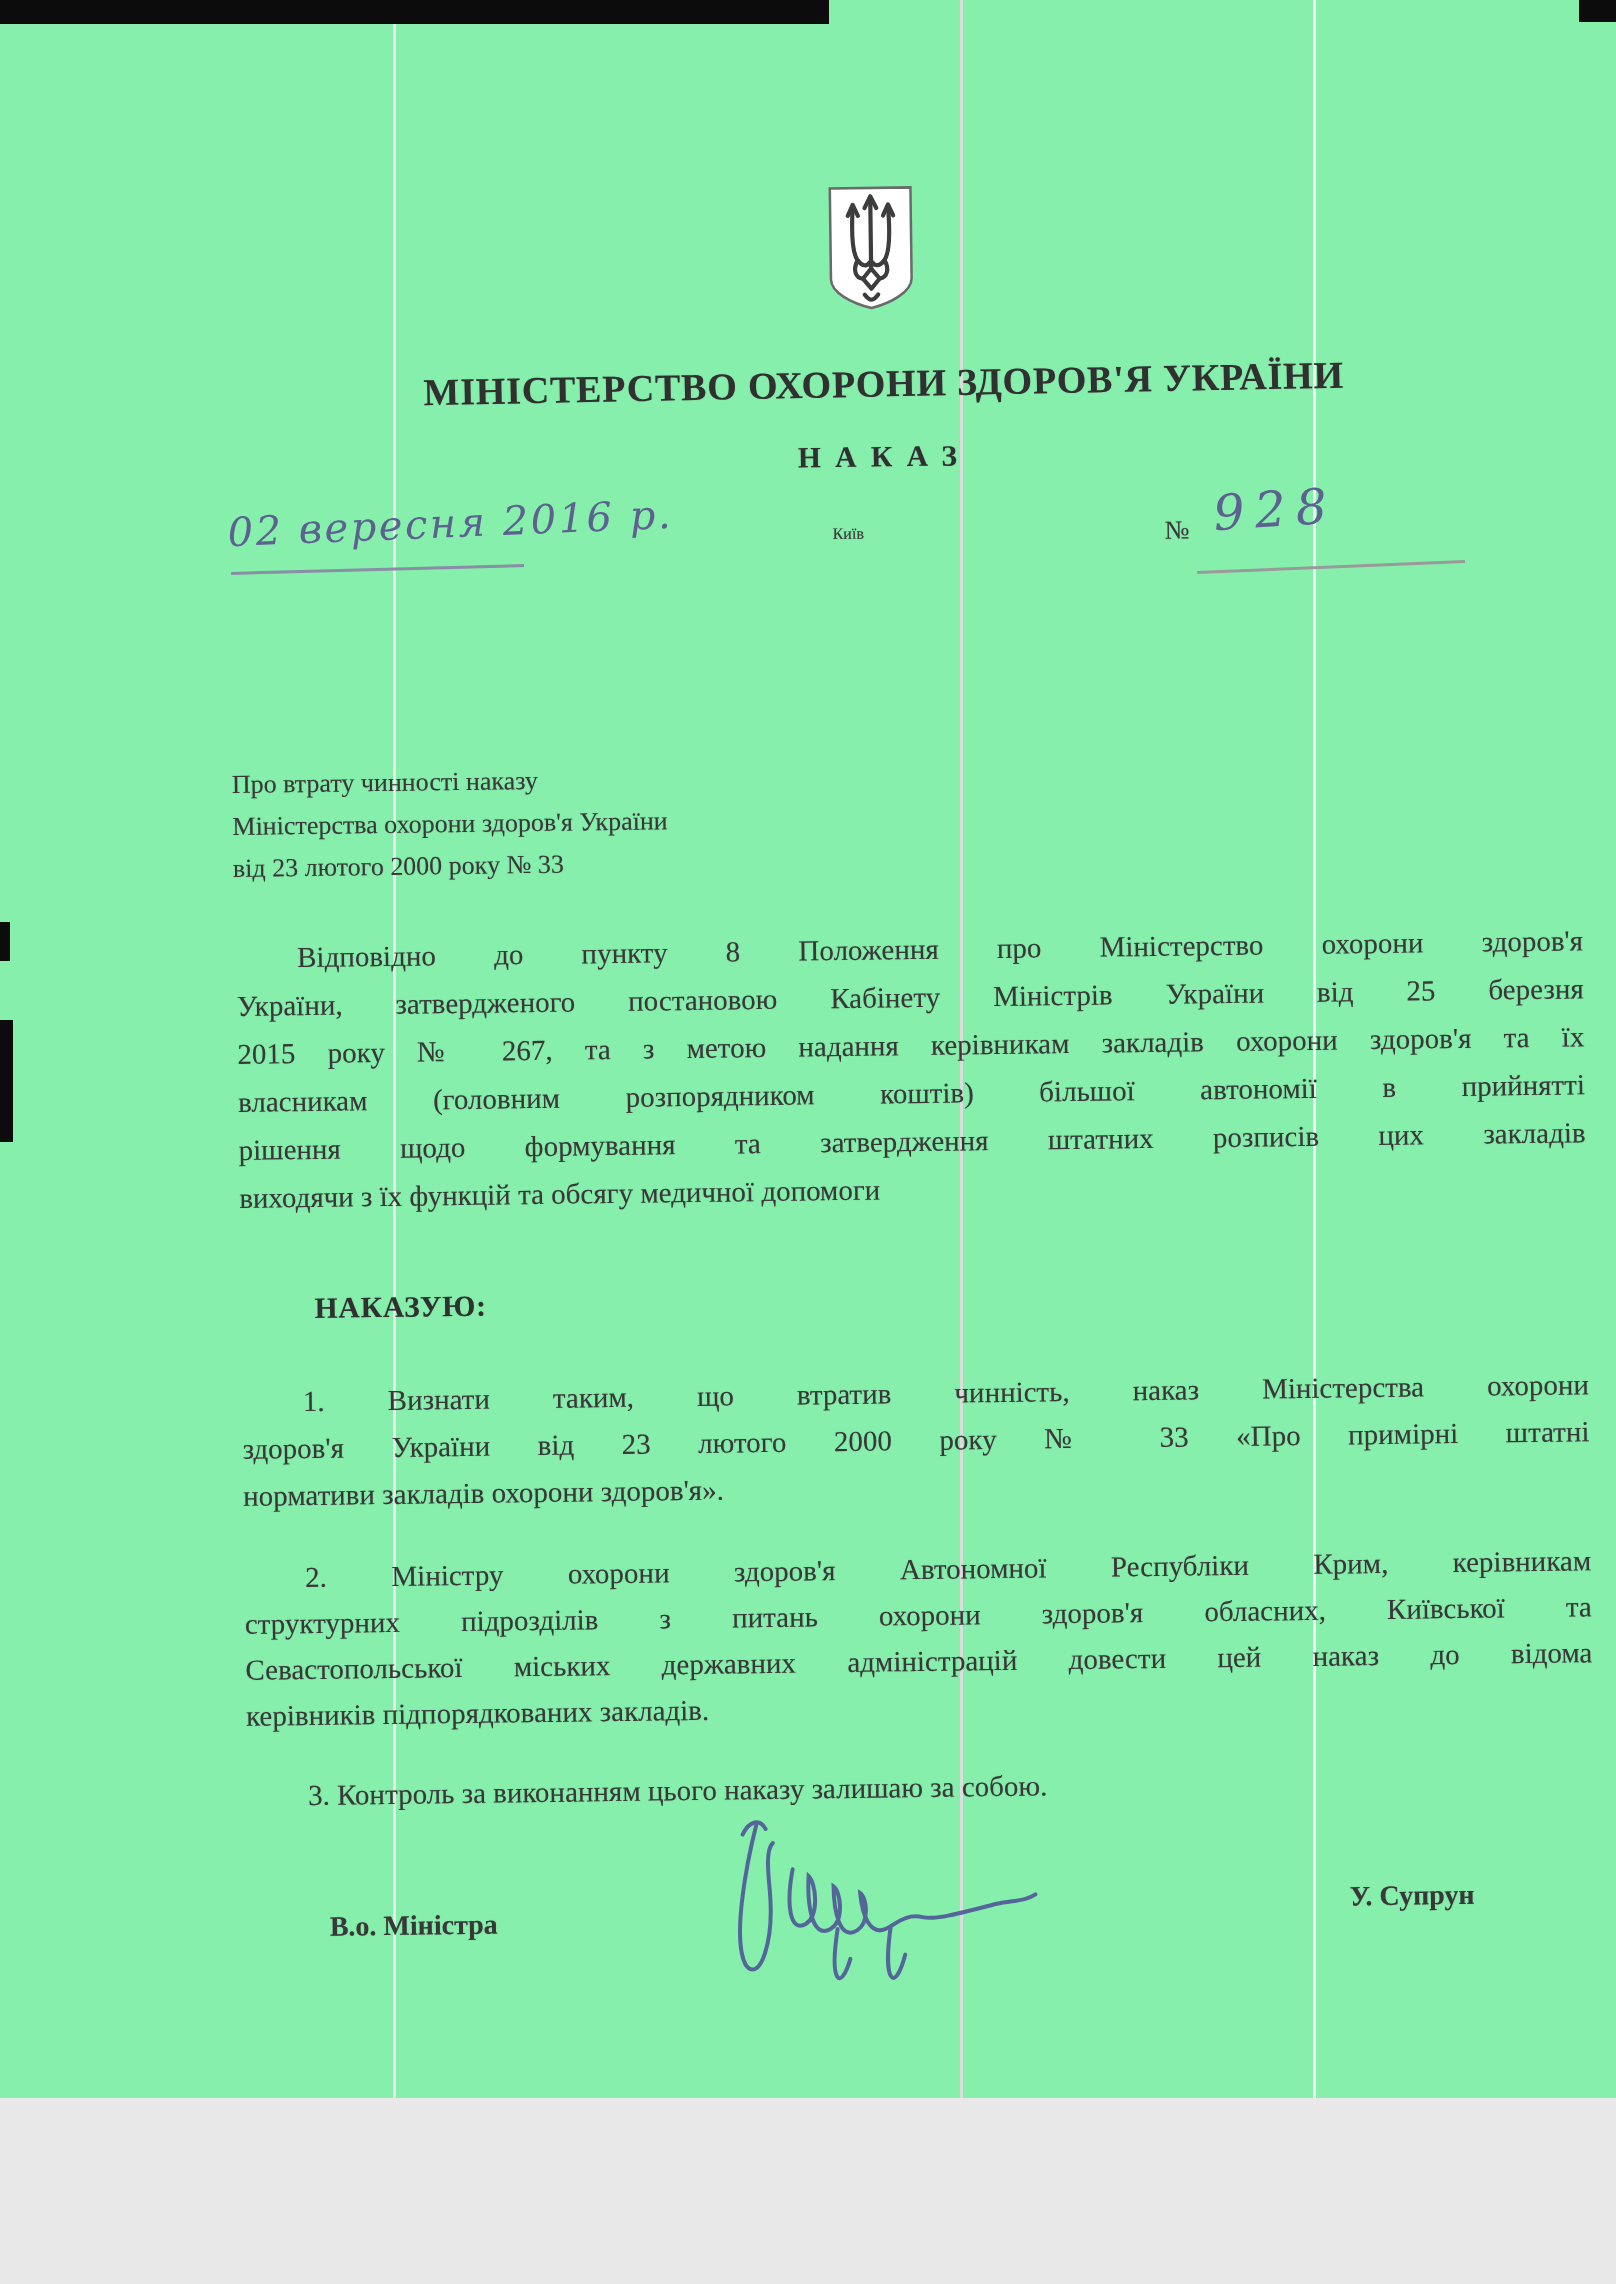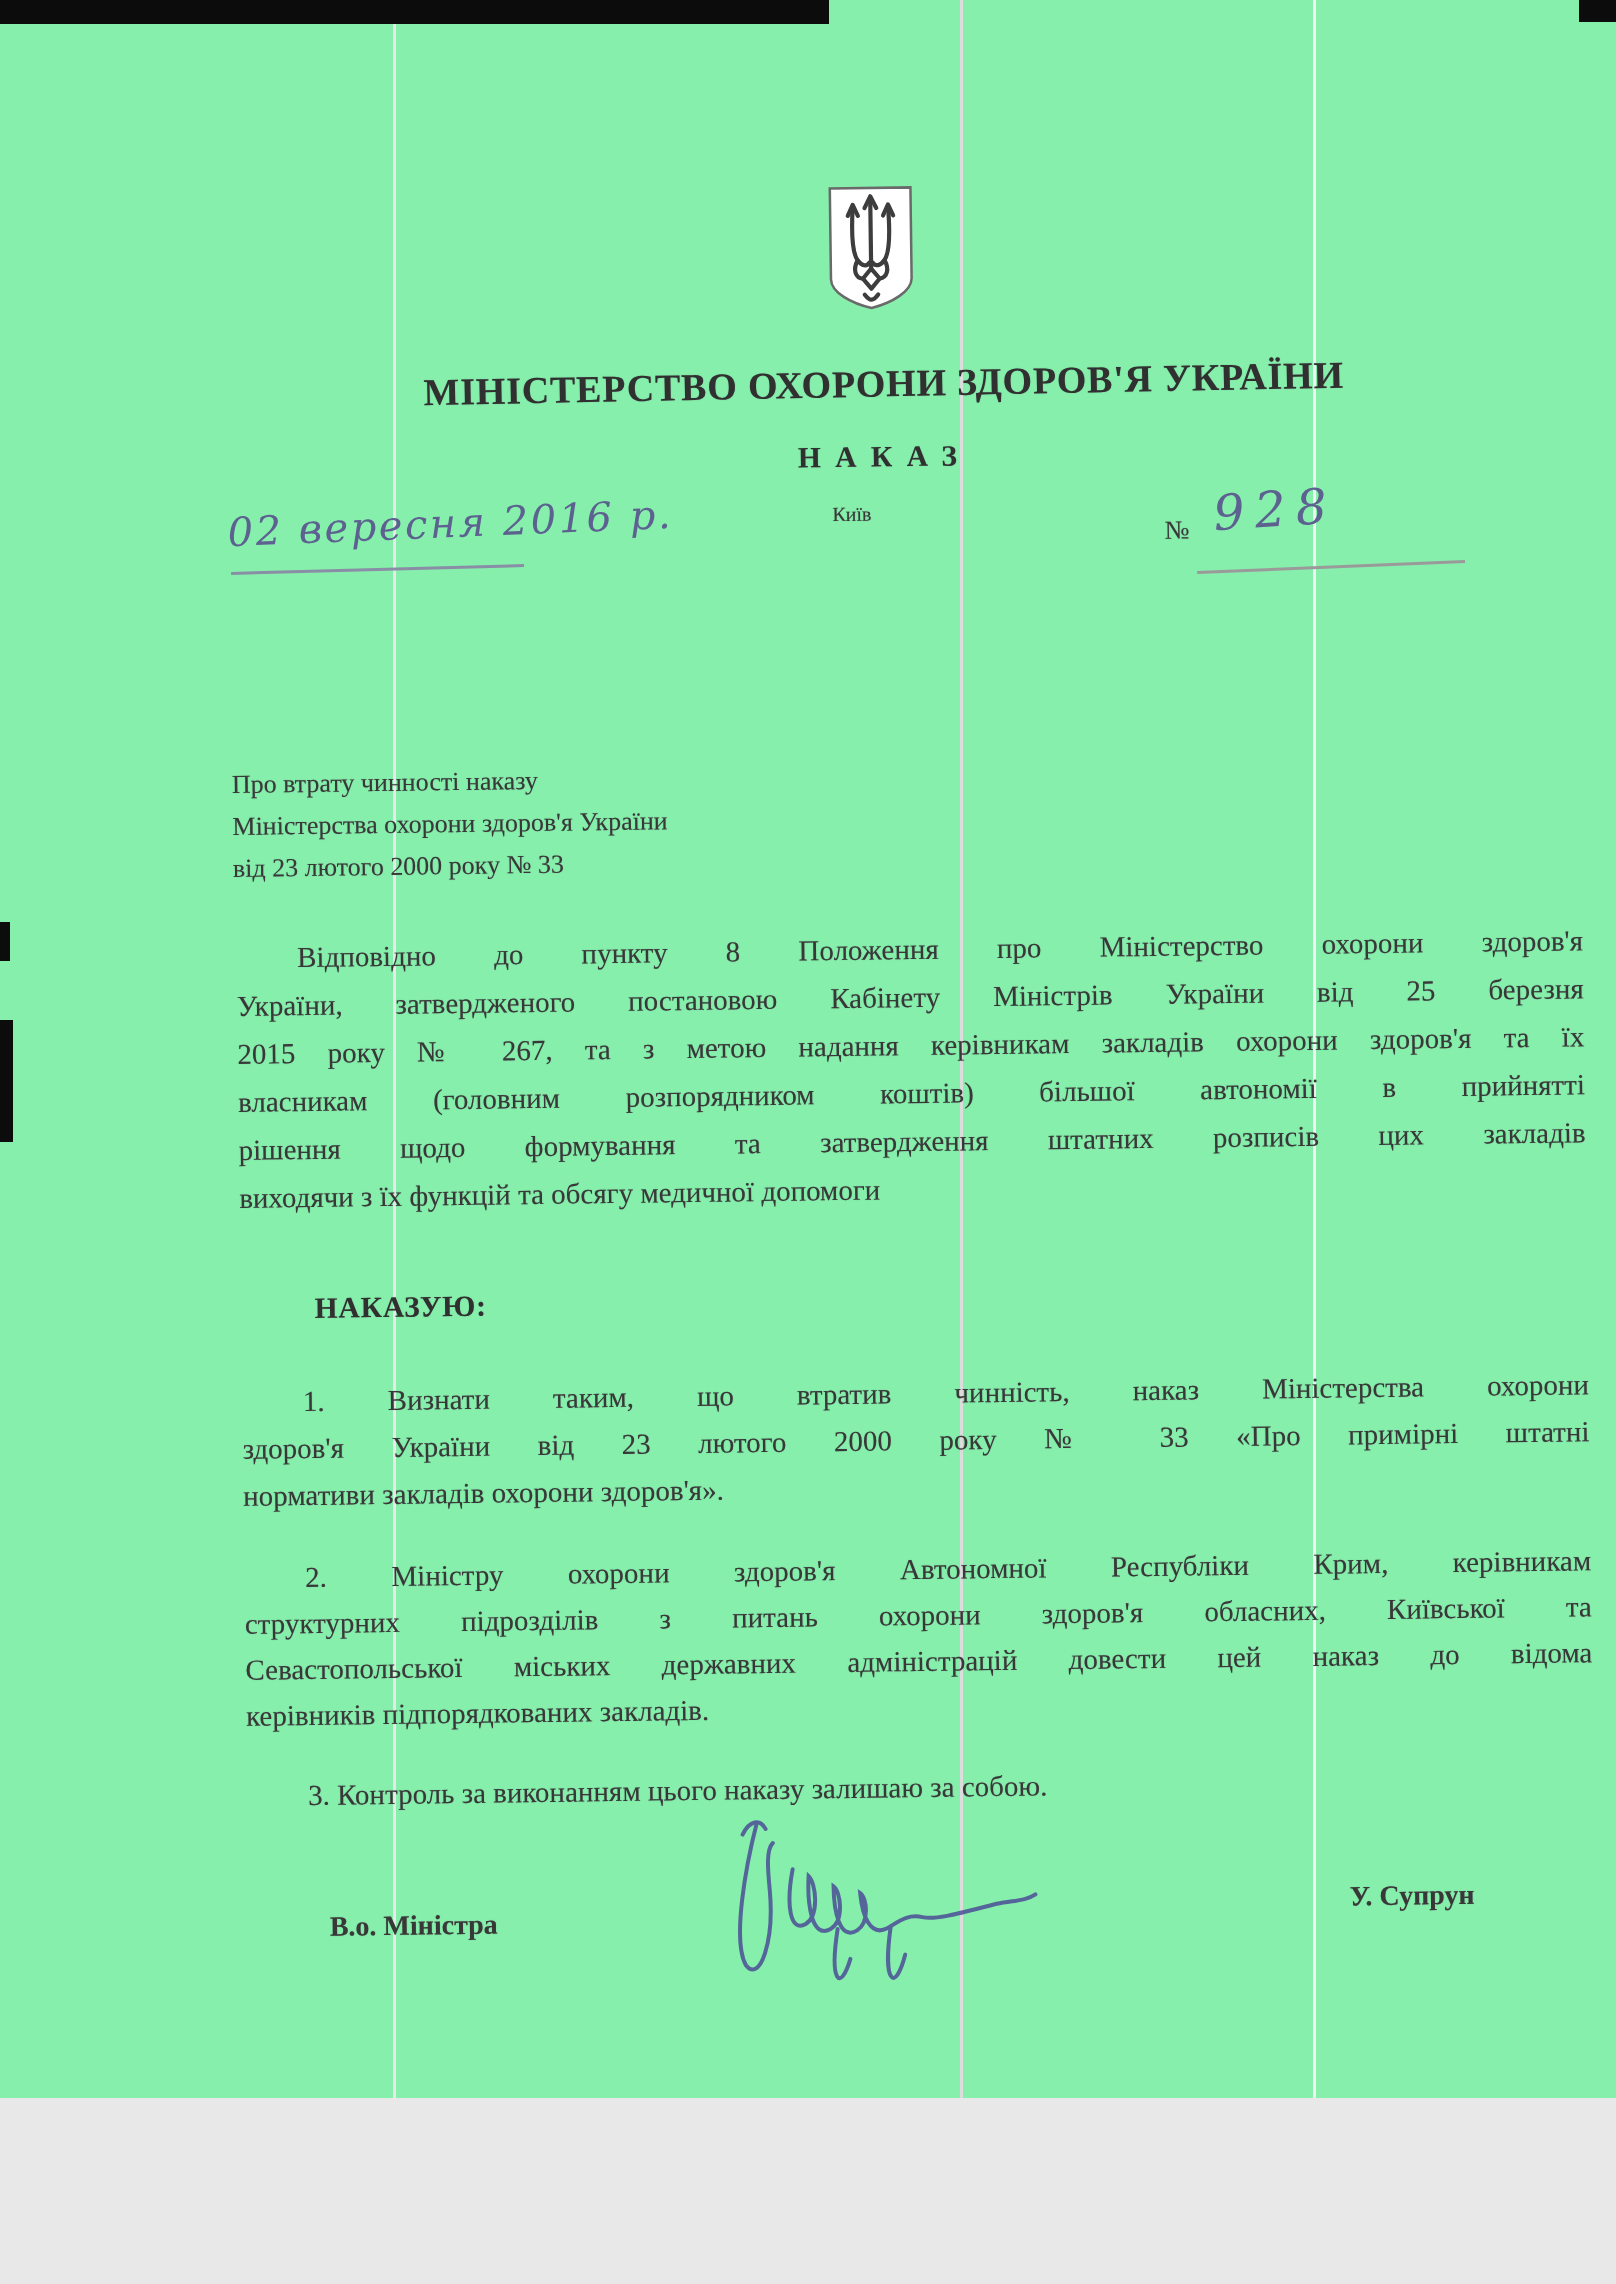--- a/index.html
+++ b/index.html
@@ -27,21 +27,21 @@
 
   .emblem{position:absolute;left:836px;top:185px;width:88px;height:126px;}
 
   .center-box{position:absolute;left:167px;width:1448px;text-align:center;}
   .ministry{top:362px;font-size:38px;font-weight:bold;letter-spacing:0.8px;color:#303030;transform:rotate(-0.35deg);}
   .orderword{top:441px;font-size:29.5px;font-weight:bold;letter-spacing:14.3px;color:#303030;}
 
   .hand{font-style:italic;color:#5c6190;text-shadow:none;font-family:"DejaVu Serif", serif;}
   .date-hw{position:absolute;left:233px;top:495px;font-size:40px;letter-spacing:2.5px;transform:rotate(-1.6deg);}
   .date-line{position:absolute;left:236px;top:562px;width:293px;height:2.5px;background:#8a8da6;transform:rotate(-0.8deg);}
-  .city{position:absolute;left:838px;top:503px;font-size:20px;}
+  .city{position:absolute;left:838px;top:525px;font-size:16px;}
   .numsym{position:absolute;left:1170px;top:520px;font-size:26px;}
   .num-hw{position:absolute;left:1219px;top:487px;font-size:49px;letter-spacing:10px;transform:rotate(-3deg);}
   .num-line{position:absolute;left:1202px;top:572px;width:268px;height:2.5px;background:#9a9a9a;transform:rotate(-1.6deg);}
 
   .subject{position:absolute;left:234px;top:756px;font-size:26px;line-height:42px;}
   .para{position:absolute;left:236px;width:1347px;font-size:29px;}
   .preamble{top:926px;line-height:48px;}
   .item1{top:1371px;line-height:47px;}
   .item2{top:1547px;line-height:46px;}
   .item3{top:1765px;line-height:46px;}

